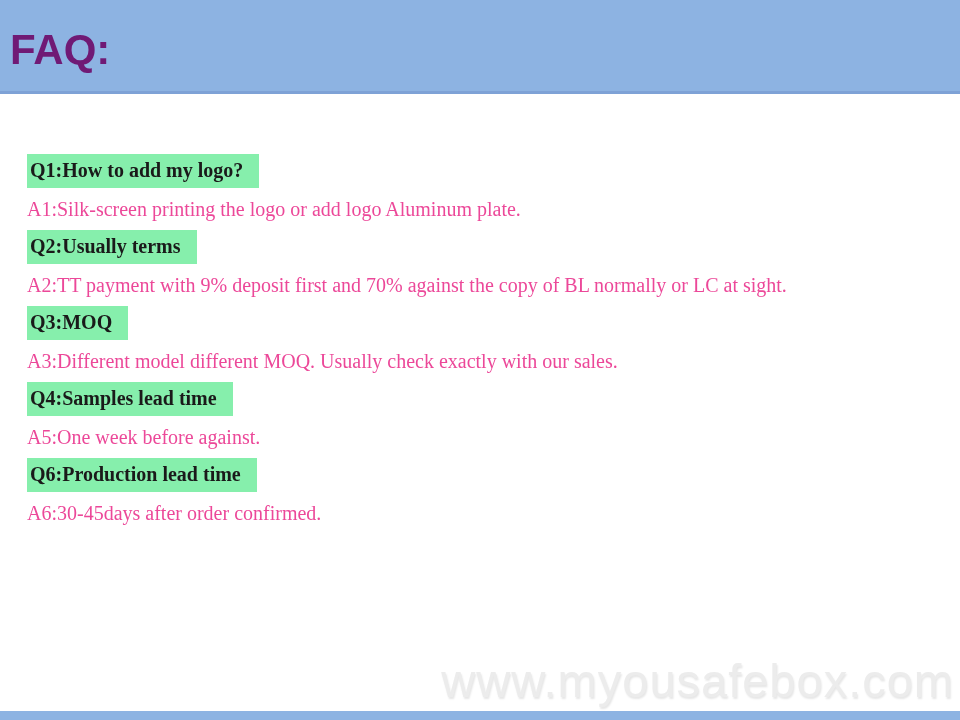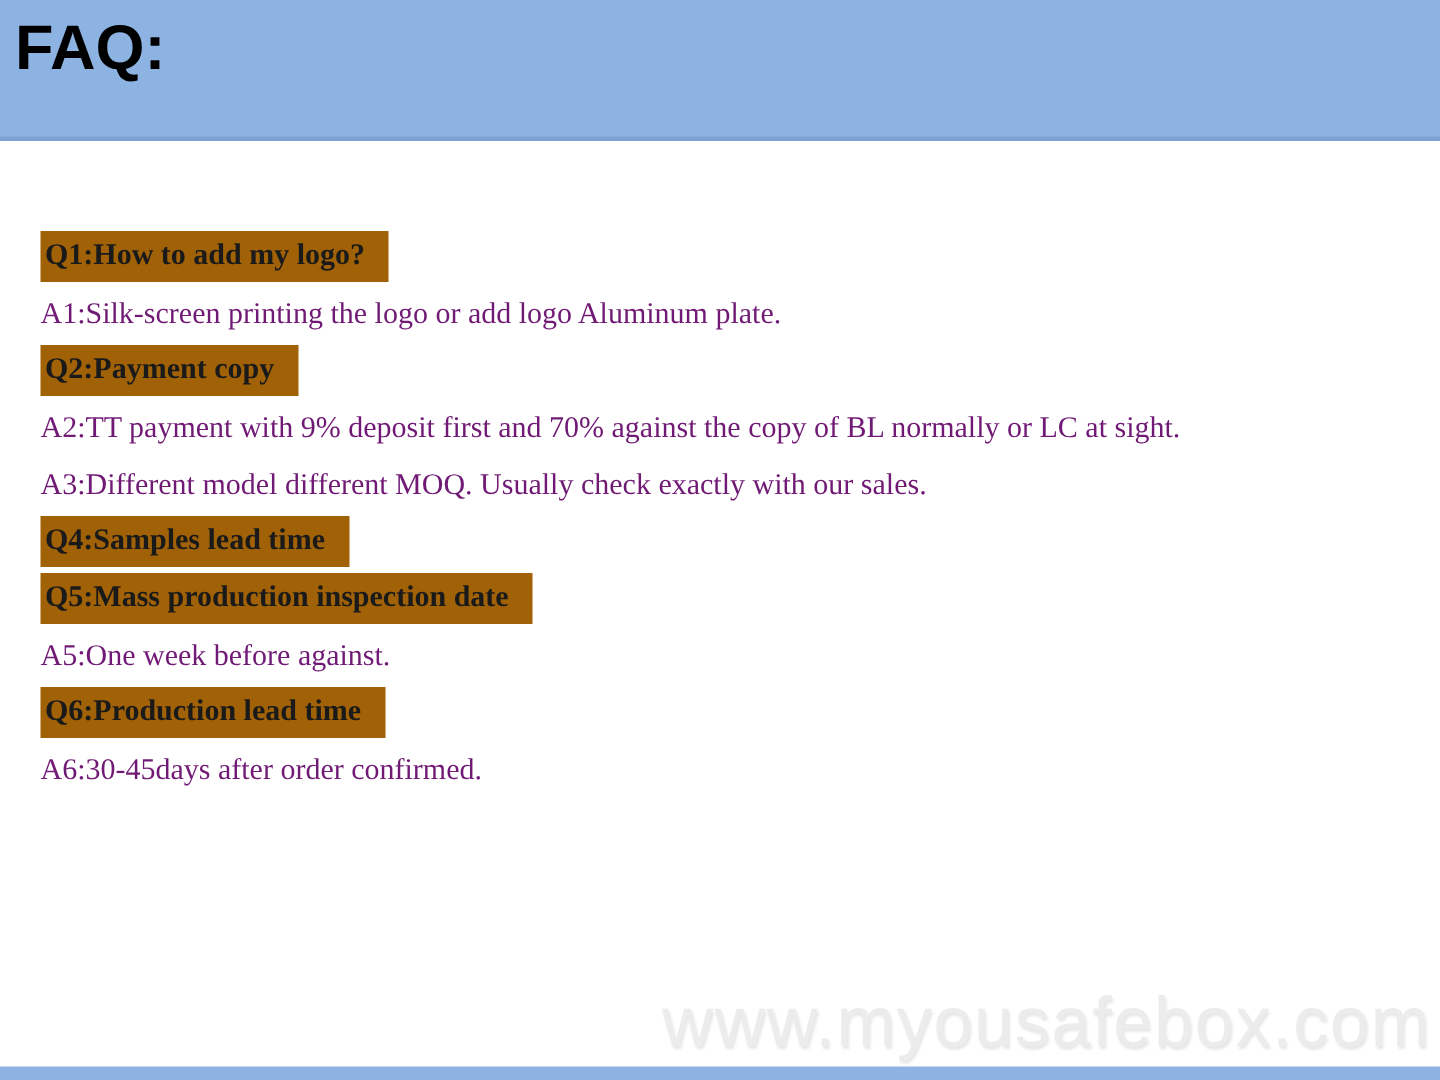--- a/index.html
+++ b/index.html
@@ -20,56 +20,56 @@
     position: absolute;
     top: 0; left: 0;
     width: 100%;
     height: 91px;
     background: #8DB3E2;
     border-bottom: 3px solid #7EA2D6;
     box-sizing: content-box;
   }
   .header-title {
     position: absolute;
-    top: 8px;
+    top: 26px;
     left: 10px;
     font-family: "Liberation Sans", sans-serif;
     font-weight: bold;
     font-size: 42px;
-    color: #000000;
+    color: #701a75;
     letter-spacing: 0px;
   }
   
   .faq-list {
     position: absolute;
     top: 152px;
     left: 27px;
     right: 20px;
   }
   .qa-item { margin: 0; }
   .q-line {
     height: 38px;
     display: flex;
     align-items: center;
   }
   .q-highlight {
     display: inline-block;
-    background: #a16207;
+    background: #86efac;
     font-weight: bold;
     font-size: 20px;
     color: #1A1A1A;
     padding: 4px 16px 5px 3px;
     line-height: 25px;
     white-space: nowrap;
   }
   .a-line {
     height: 38px;
     line-height: 38px;
     font-size: 20px;
-    color: #701a75;
+    color: #ec4899;
     white-space: nowrap;
   }
   
   .watermark {
     position: absolute;
     right: 6px;
     bottom: 12px;
     font-family: "Liberation Sans", sans-serif;
     font-size: 47px;
     color: #ECECEC;
@@ -98,36 +98,36 @@
 
   <div class="faq-list">
       <div class="qa-item">
         <div class="q-line">
           <span class="q-highlight">Q1:How to add my logo?</span>
         </div>
         <div class="a-line">A1:Silk-screen printing the logo or add logo Aluminum plate.</div>
       </div>
       <div class="qa-item">
         <div class="q-line">
-          <span class="q-highlight">Q2:Payment copy</span>
+          <span class="q-highlight">Q2:Usually terms</span>
         </div>
         <div class="a-line">A2:TT payment with 9% deposit first and 70% against the copy of BL normally or LC at sight.</div>
       </div>
       <div class="qa-item">
+        <div class="q-line">
+          <span class="q-highlight">Q3:MOQ</span>
+        </div>
         <div class="a-line">A3:Different model different MOQ. Usually check exactly with our sales.</div>
       </div>
       <div class="qa-item">
         <div class="q-line">
           <span class="q-highlight">Q4:Samples lead time</span>
         </div>
       </div>
       <div class="qa-item">
-        <div class="q-line">
-          <span class="q-highlight">Q5:Mass production inspection date</span>
-        </div>
         <div class="a-line">A5:One week before against.</div>
       </div>
       <div class="qa-item">
         <div class="q-line">
           <span class="q-highlight">Q6:Production lead time</span>
         </div>
         <div class="a-line">A6:30-45days after order confirmed.</div>
       </div>
     </div>
 

